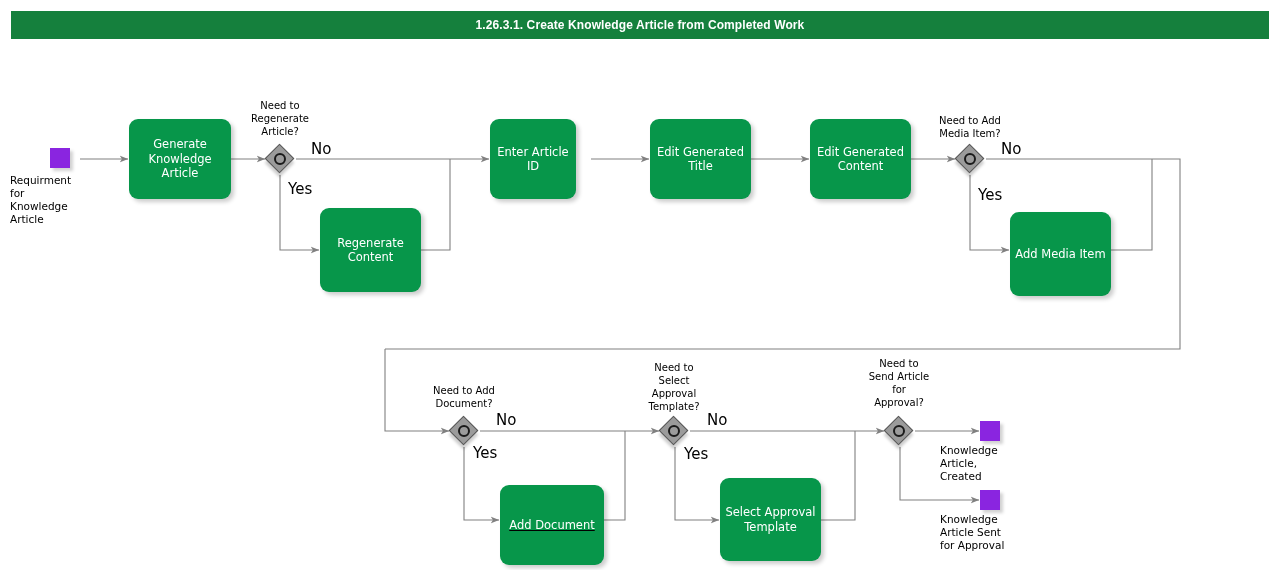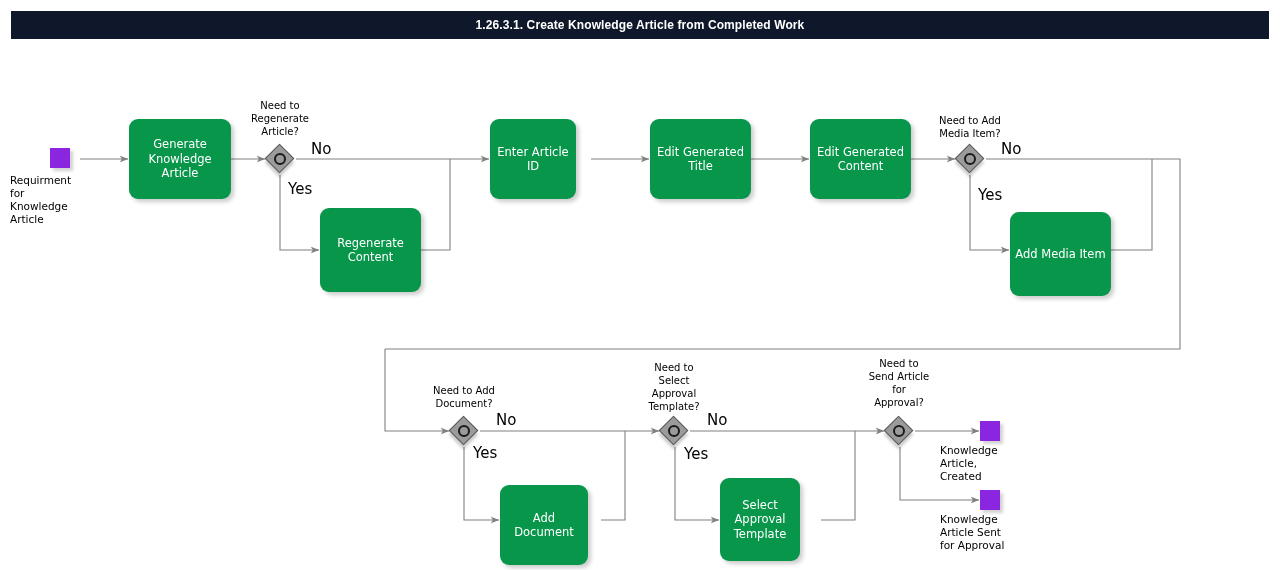--- a/index.html
+++ b/index.html
@@ -17,21 +17,21 @@
     background: #ffffff;
     overflow: hidden;
   }
   
   #title-bar {
     position: absolute;
     left: 11px;
     top: 11px;
     width: 1258px;
     height: 28px;
-    background: #0f172a;
+    background: #15803d;
     display: flex;
     align-items: center;
     justify-content: center;
   }
   #title-bar .title-text {
     color: #ffffff;
     font-size: 12px;
     font-weight: bold;
     font-family: "Liberation Sans", sans-serif;
     letter-spacing: 0.1px;
@@ -220,25 +220,25 @@
 
   <div class="task" style="left:810px; top:119px; width:101px; height:80px;">
     <span class="task-label">Edit Generated
 Content</span>
   </div>
 
   <div class="task" style="left:1010px; top:212px; width:101px; height:84px;">
     <span class="task-label">Add Media Item</span>
   </div>
 
-  <div class="task" style="left:500px; top:485px; width:88px; height:80px;">
+  <div class="task" style="left:500px; top:485px; width:104px; height:80px;text-decoration:underline;">
     <span class="task-label">Add Document</span>
   </div>
 
-  <div class="task" style="left:720px; top:478px; width:80px; height:83px;">
+  <div class="task" style="left:720px; top:478px; width:101px; height:83px;">
     <span class="task-label">Select Approval
 Template</span>
   </div>
 
   <div class="gateway" style="left:265px; top:144px;">
     <div class="gw-diamond"></div>
     <div class="gw-circle"></div>
   </div>
   <div class="gateway-label" style="left:230px; top:99px; width:100px;">Need to
 Regenerate

